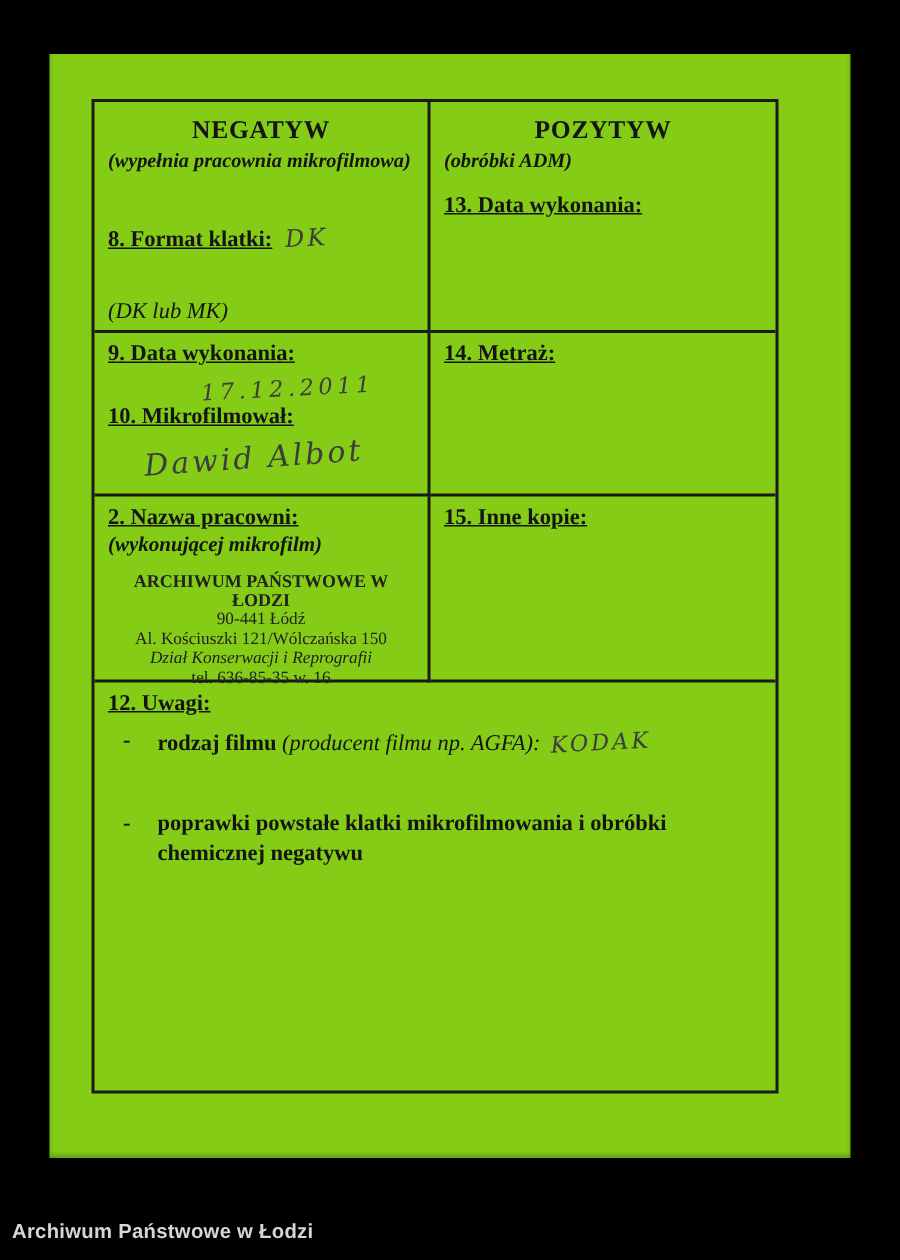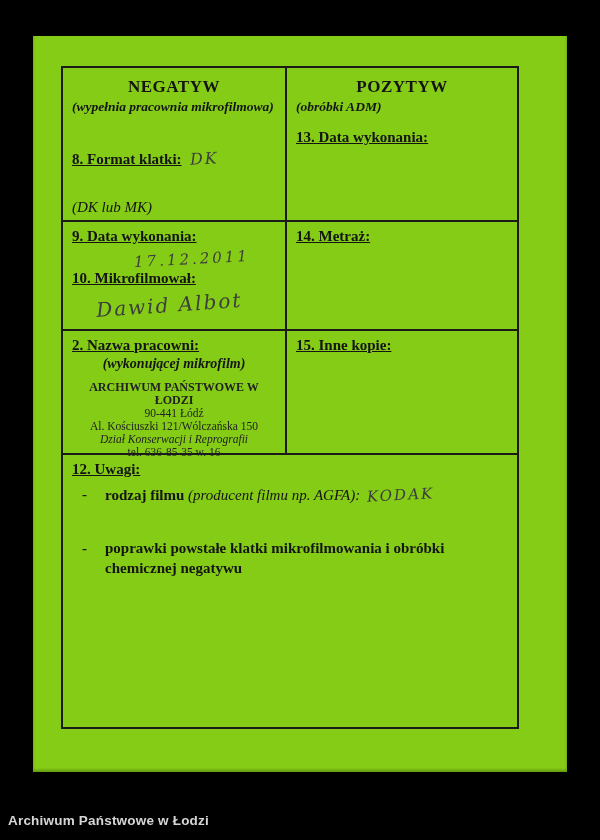--- a/index.html
+++ b/index.html
@@ -135,21 +135,21 @@
       <div class="field-label">10. Mikrofilmował:</div>
       <div class="handwrite hw-sign">Dawid Albot</div>
     </div>
 
     <div class="cell b-b">
       <div class="field-label">14. Metraż:</div>
     </div>
 
     <div class="cell b-r b-b">
       <div class="field-label">2. Nazwa pracowni:</div>
-      <div class="cell-subtitle" style="text-align:center; font-size:14px;">(wykonującej mikrofilm)</div>
+      <div class="cell-subtitle" style="text-align:left; font-size:14px;">(wykonującej mikrofilm)</div>
       <div class="stamp">
         <div class="stamp-line1">ARCHIWUM PAŃSTWOWE W ŁODZI</div>
         <div>90-441 Łódź</div>
         <div>Al. Kościuszki 121/Wólczańska 150</div>
         <div class="stamp-line4">Dział Konserwacji i Reprografii</div>
         <div>tel. 636-85-35 w. 16</div>
       </div>
     </div>
 
     <div class="cell b-b">

